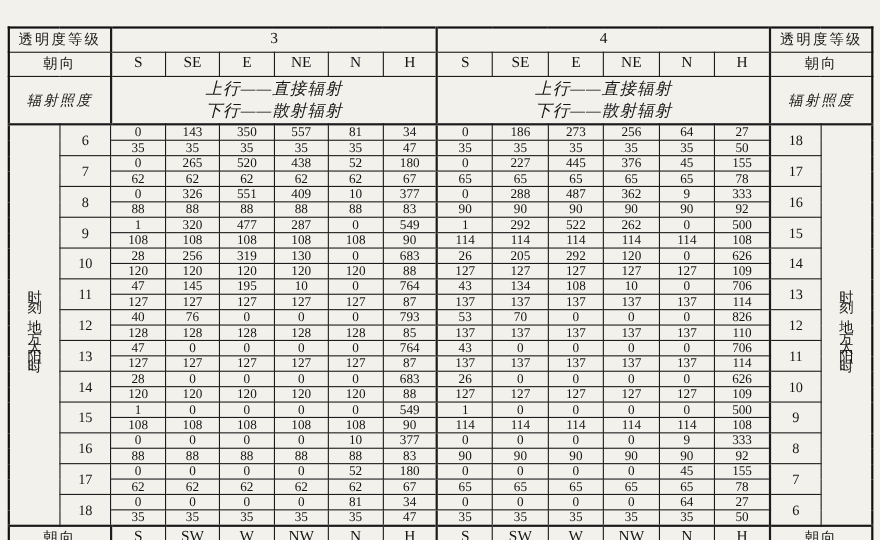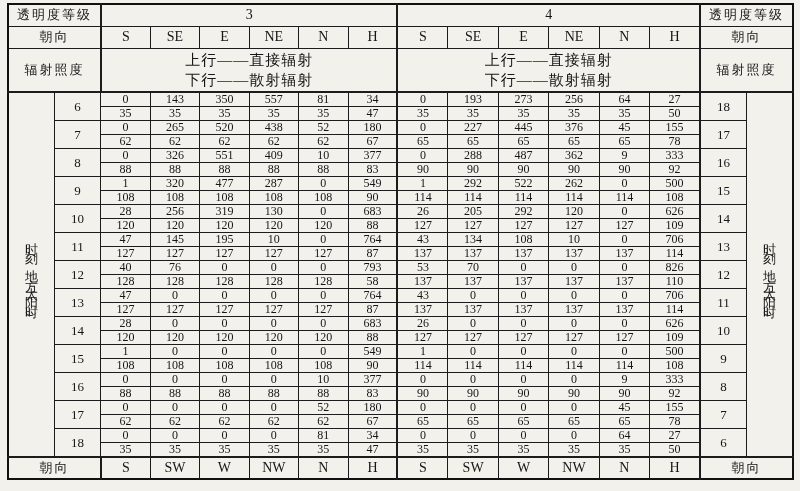--- a/index.html
+++ b/index.html
@@ -6,21 +6,21 @@
     margin: 0;
     padding: 0;
     background: #e9e7e2;
     font-family: "Liberation Serif", "DejaVu Serif", serif;
   }
   .page {
     width: 800px;
     height: 491px;
     box-sizing: border-box;
     background: #f3f1ec;
-    padding: 3px 6px 6px 7px;
+    padding: 24px 6px 6px 7px;
     position: relative;
     overflow: hidden;
   }
   table.radiation {
     border-collapse: collapse;
     table-layout: fixed;
     width: 100%;
     height: 477px;
     background: #f3f1ec;
     color: #161616;
@@ -42,21 +42,21 @@
 
   .cjk { font-size: 13px; letter-spacing: 2px; }
   .hdr-level { font-size: 14px; }
   .hdr-orient { font-size: 14px; }
   .note-line { font-size: 15px; line-height: 20px; letter-spacing: 1px; }
   .hour { font-size: 13px; }
   .val { font-size: 12px; line-height: 13px; }
   tr.subrow { height: 14px; }
   tr.hrow1 { height: 22px; }
   tr.hrow2 { height: 22px; }
-  tr.hrow3 { height: 44px; }
+  tr.hrow3 { height: 44px; font-style: italic; }
   tr.frow  { height: 22px; }
 
   td.vcell { vertical-align: middle; }
   .vlabel {
     writing-mode: vertical-rl;
     text-orientation: mixed;
     display: inline-block;
     font-size: 13px;
     letter-spacing: 9px;
     line-height: 1;
@@ -129,21 +129,21 @@
         <tr class="subrow">
           <td class="vcell" rowspan="26"><span class="vlabel">时刻（地方太阳时）</span></td>
           <td class="hour" rowspan="2">6</td>
           <td class="val">0</td>
           <td class="val">143</td>
           <td class="val">350</td>
           <td class="val">557</td>
           <td class="val">81</td>
           <td class="val">34</td>
           <td class="val mid-l">0</td>
-          <td class="val">193</td>
+          <td class="val">186</td>
           <td class="val">273</td>
           <td class="val">256</td>
           <td class="val">64</td>
           <td class="val">27</td>
           <td class="hour mid-l" rowspan="2">18</td>
           <td class="vcell" rowspan="26"><span class="vlabel">时刻（地方太阳时）</span></td>
         </tr>
         <tr class="subrow">
           <td class="val">35</td>
           <td class="val">35</td>
@@ -323,21 +323,21 @@
           <td class="val">0</td>
           <td class="val">826</td>
           <td class="hour mid-l" rowspan="2">12</td>
         </tr>
         <tr class="subrow">
           <td class="val">128</td>
           <td class="val">128</td>
           <td class="val">128</td>
           <td class="val">128</td>
           <td class="val">128</td>
-          <td class="val">58</td>
+          <td class="val">85</td>
           <td class="val mid-l">137</td>
           <td class="val">137</td>
           <td class="val">137</td>
           <td class="val">137</td>
           <td class="val">137</td>
           <td class="val">110</td>
         </tr>
         <tr class="subrow">
           <td class="hour" rowspan="2">13</td>
           <td class="val">47</td>

